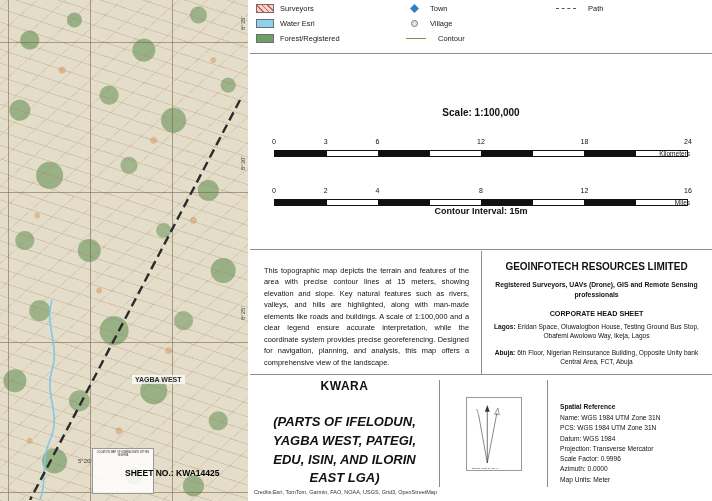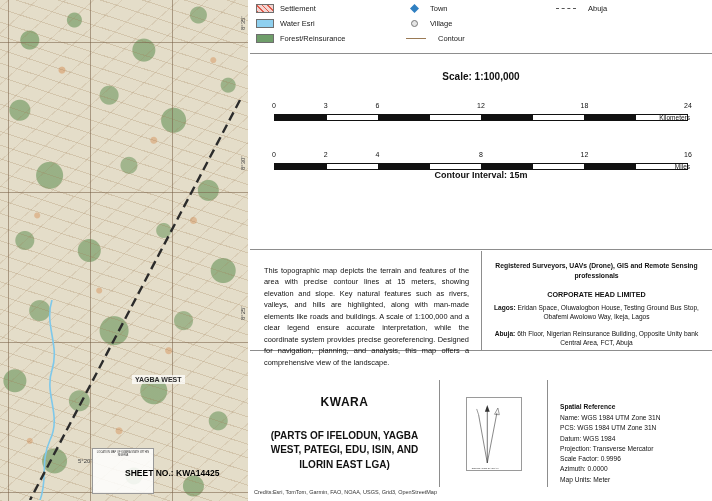--- a/index.html
+++ b/index.html
@@ -203,21 +203,21 @@
     margin-left: 0px; margin-right: 6px;
     flex: 0 0 auto;
   }
 
   
   #scale-block {
     position: absolute;
     left: 1px; top: 55px;
     width: 462px; height: 195px;
     border-bottom: 1px solid #8d8d8d;
-    padding: 16px 18px 0 18px;
+    padding: 52px 18px 0 18px;
   }
   #scale-title {
     text-align: center;
     font-size: 10px;
     font-weight: bold;
     color: #111;
     margin-bottom: 20px;
   }
   .bar-wrap { position: relative; margin: 0 6px 0 6px; }
   .bar-ticks {
@@ -252,21 +252,21 @@
     text-align: center;
     font-size: 9px;
     font-weight: bold;
     color: #111;
   }
 
   
   #desc-row {
     position: absolute;
     left: 1px; top: 251px;
-    width: 462px; height: 100px;
+    width: 462px; height: 124px;
     border-bottom: 1px solid #8d8d8d;
     display: flex;
   }
   #description {
     width: 232px;
     padding: 14px 12px 8px 14px;
     font-size: 7.4px;
     line-height: 1.55;
     color: #111;
     text-align: justify;
@@ -319,24 +319,25 @@
     text-align: center;
   }
   #state-name {
     font-size: 12px;
     font-weight: bold;
     letter-spacing: .5px;
     color: #111;
     margin-bottom: 20px;
   }
   #lga-list {
-    font-size: 10px;
+    font-size: 13px;
     font-weight: bold;
     line-height: 1.45;
     color: #111;
+    font-style: italic;
   }
   #compass-cell {
     width: 108px;
     border-right: 1px solid #8d8d8d;
     display: flex;
     align-items: center;
     justify-content: center;
   }
   #compass-diagram {
     width: 56px; height: 74px;
@@ -392,29 +393,29 @@
     <div id="sheet-no">SHEET NO.: KWA14425</div>
   </div>
 
   <div id="right-col">
 
     <div id="legend">
       <div class="legend-cols">
         <div class="legend-col">
           <div class="legend-row">
             <span class="sw sw-settlement"></span>
-            <span class="legend-label">Settlement</span>
+            <span class="legend-label">Surveyors</span>
           </div>
           <div class="legend-row">
             <span class="sw sw-water"></span>
             <span class="legend-label">Water Esri</span>
           </div>
           <div class="legend-row">
             <span class="sw sw-forest"></span>
-            <span class="legend-label">Forest/Reinsurance</span>
+            <span class="legend-label">Forest/Registered</span>
           </div>
         </div>
 
         <div class="legend-col">
           <div class="legend-row">
             <span class="pt-town"></span>
             <span class="legend-label">Town</span>
           </div>
           <div class="legend-row">
             <span class="pt-dot"></span>
@@ -422,21 +423,21 @@
           </div>
           <div class="legend-row">
             <span class="line-contour"></span>
             <span class="legend-label">Contour</span>
           </div>
         </div>
 
         <div class="legend-col">
           <div class="legend-row">
             <span class="line-path"></span>
-            <span class="legend-label">Abuja</span>
+            <span class="legend-label">Path</span>
           </div>
         </div>
       </div>
     </div>
 
     <div id="scale-block">
       <div id="scale-title">Scale: 1:100,000</div>
 
       <div class="bar-wrap">
         <div class="bar-ticks">
@@ -481,22 +482,23 @@
         </div>
         <div class="bar-unit">Miles</div>
       </div>
 
       <div id="contour-interval">Contour Interval: 15m</div>
     </div>
 
     <div id="desc-row">
       <div id="description">This topographic map depicts the terrain and features of the area with precise contour lines at 15 meters, showing elevation and slope. Key natural features such as rivers, valleys, and hills are highlighted, along with man-made elements like roads and buildings. A scale of 1:100,000 and a clear legend ensure accurate interpretation, while the coordinate system provides precise georeferencing. Designed for navigation, planning, and analysis, this map offers a comprehensive view of the landscape.</div>
       <div id="company">
+        <div id="company-name">GEOINFOTECH RESOURCES LIMITED</div>
         <div id="company-sub">Registered Surveyors, UAVs (Drone), GIS and Remote Sensing professionals</div>
-        <div id="hq-title">CORPORATE HEAD LIMITED</div>
+        <div id="hq-title">CORPORATE HEAD SHEET</div>
         <div class="office">
           <b>Lagos:</b>
           <span>Eridan Space, Oluwalogbon House, Testing Ground Bus Stop, Obafemi Awolowo Way, Ikeja, Lagos</span>
         </div>
         <div class="office">
           <b>Abuja:</b>
           <span>6th Floor, Nigerian Reinsurance Building, Opposite Unity bank Central Area, FCT, Abuja</span>
         </div>
       </div>
     </div>

